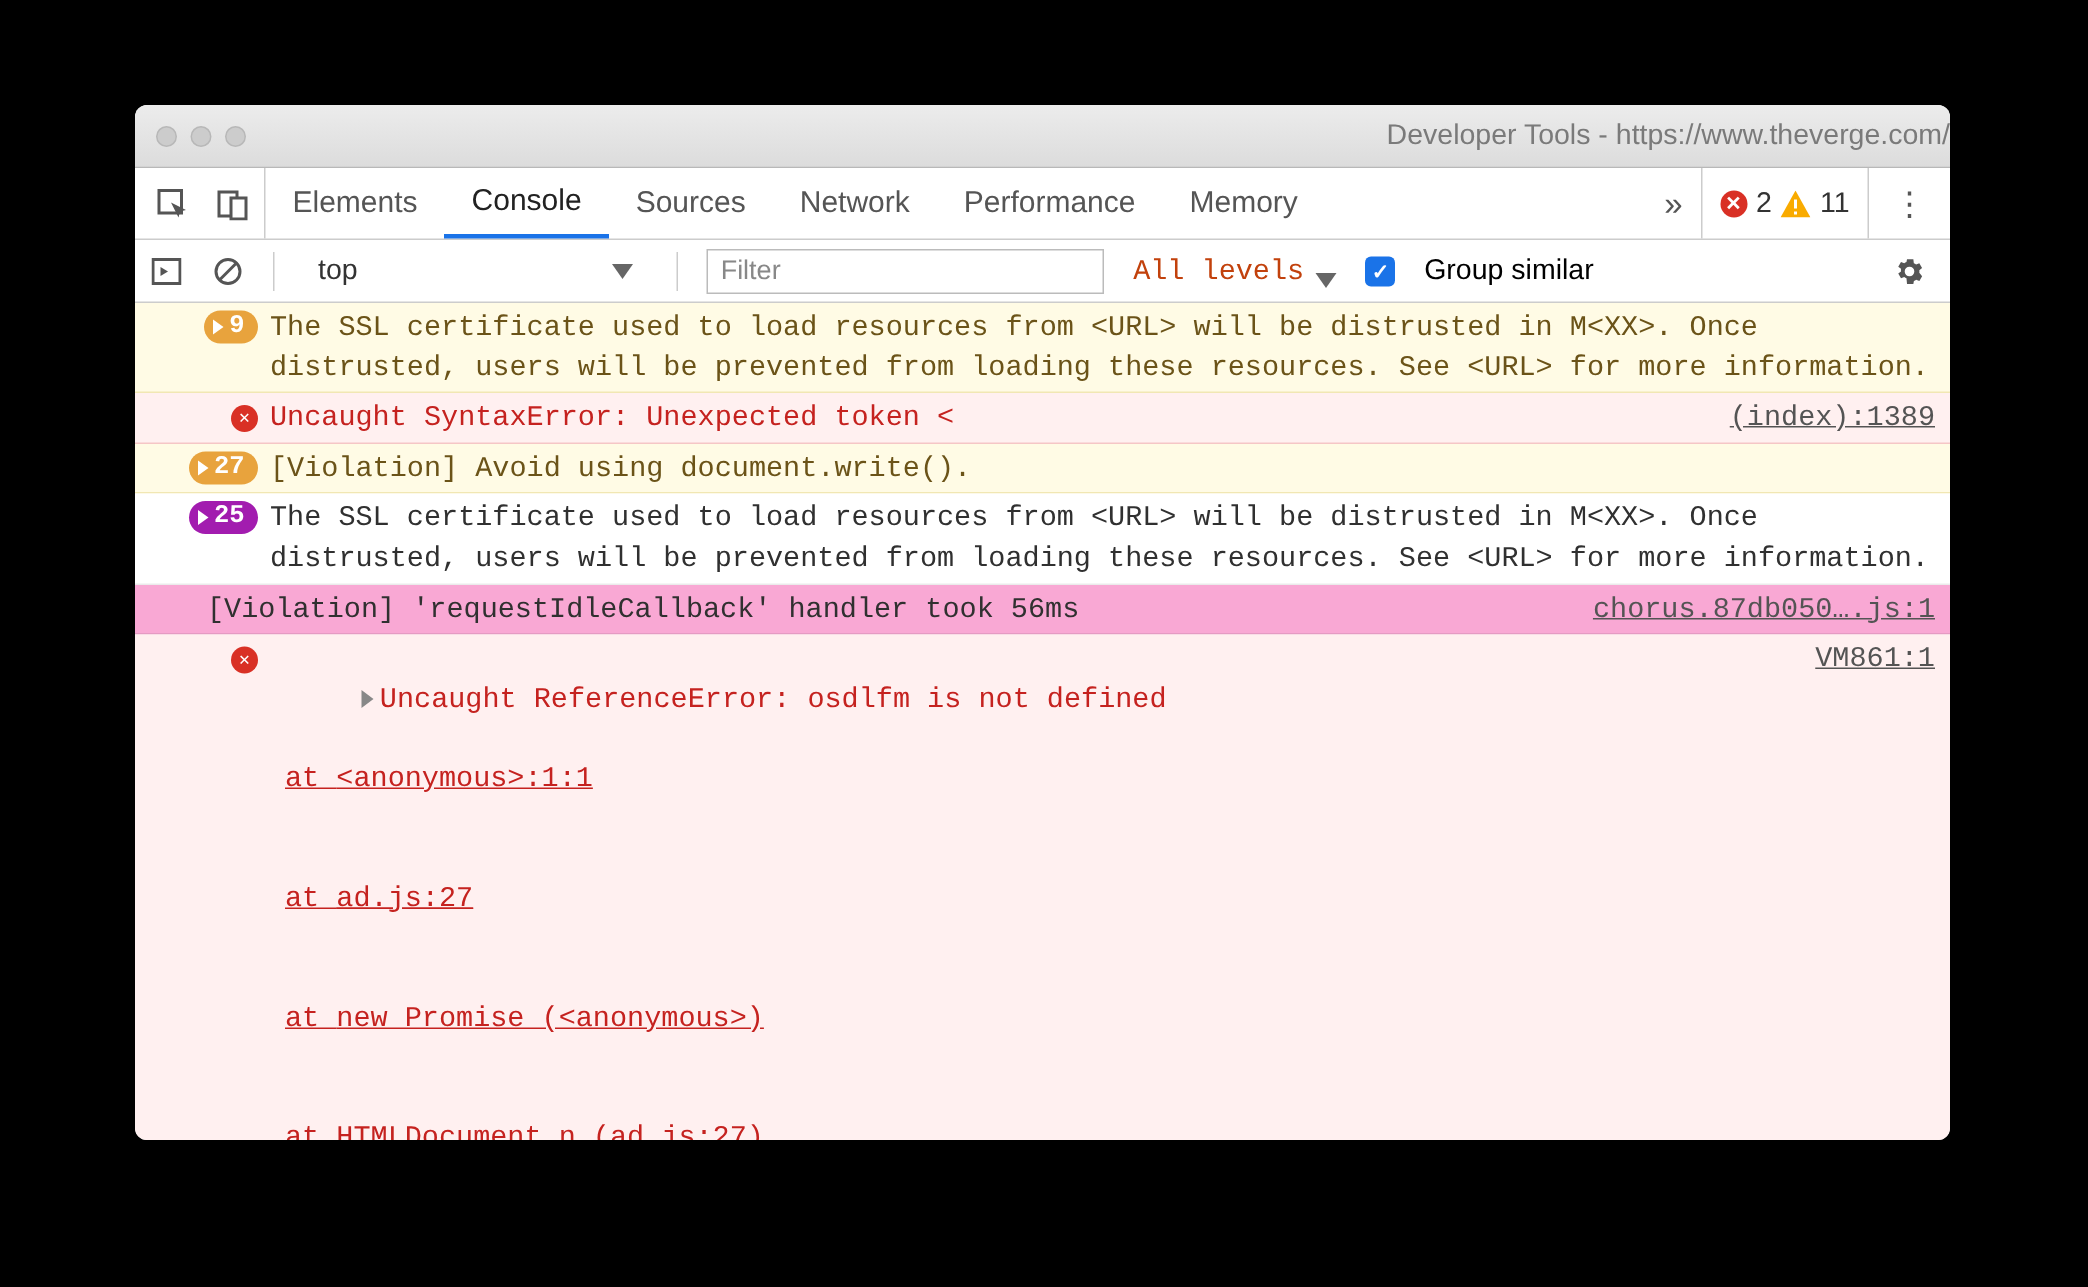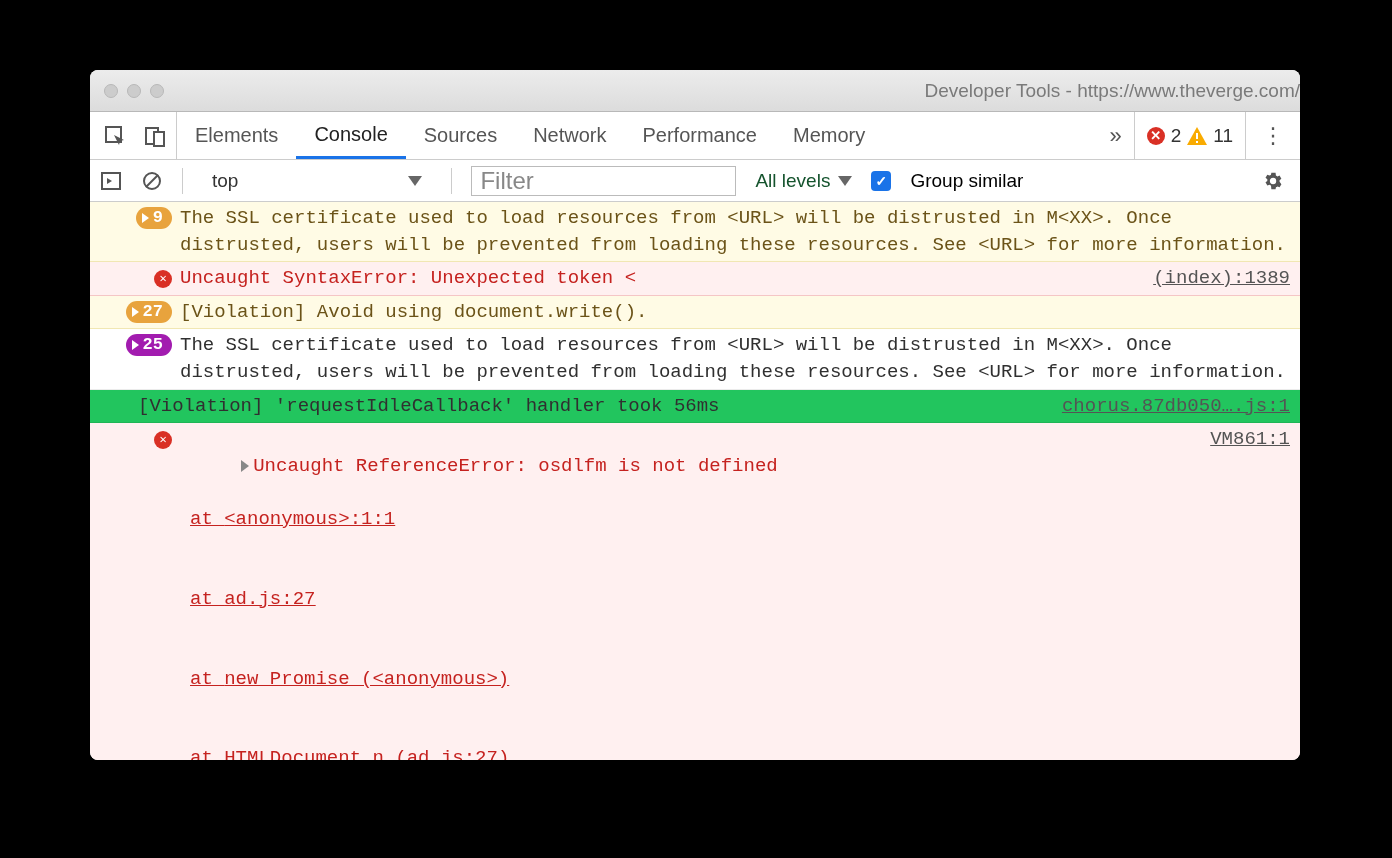--- a/index.html
+++ b/index.html
@@ -136,26 +136,26 @@
     width: 0; height: 0;
     border-left: 7px solid transparent;
     border-right: 7px solid transparent;
     border-top: 10px solid #666;
   }
   .filter-input {
     width: 265px;
     height: 30px;
     border: 1px solid #bbb;
     padding: 2px 8px;
-    font-size: 24px;
+    font-size: 18px;
     color: #333;
   }
   .filter-input::placeholder { color: #888; }
   .levels {
-    display: flex; align-items: center; gap: 8px; color: #14532d; cursor: pointer;
+    display: flex; align-items: flex-end; gap: 8px; color: #c2410c; cursor: pointer; font-family: Liberation Mono, monospace;
   }
   .chk {
     width: 20px; height: 20px; border-radius: 4px; background: #1a73e8; color: #fff;
     display: inline-flex; align-items: center; justify-content: center; font-size: 14px; font-weight: bold;
   }
   .gear {
     margin-left: auto;
     font-size: 22px;
     color: #555;
     padding-right: 6px;
@@ -210,21 +210,21 @@
     width: 0; height: 0;
     border-top: 5px solid transparent;
     border-bottom: 5px solid transparent;
     border-left: 7px solid #fff;
   }
   .pill-warn { background: #e8a33d; }
   .pill-info { background: #a21caf; }
   .row-warn { background: #fffbe5; color: #6b5318; border-bottom: 1px solid #f1e7b3; }
   .row-err  { background: #fff0f0; color: #c5221f; border-bottom: 1px solid #f5c6c6; }
   .row-info { background: #fff; color: #303030; }
-  .row-viol { background: #22c55e; color: #303030; }
+  .row-viol { background: #f9a8d4; color: #303030; }
   .err-icon {
     width: 18px; height: 18px; border-radius: 50%; background: #d93025; color: #fff;
     display: inline-flex; align-items: center; justify-content: center; font-size: 12px; font-weight: bold;
     margin-top: 3px;
   }
   .expand-tri {
     display: inline-block;
     width: 0; height: 0;
     border-top: 6px solid transparent;
     border-bottom: 6px solid transparent;

